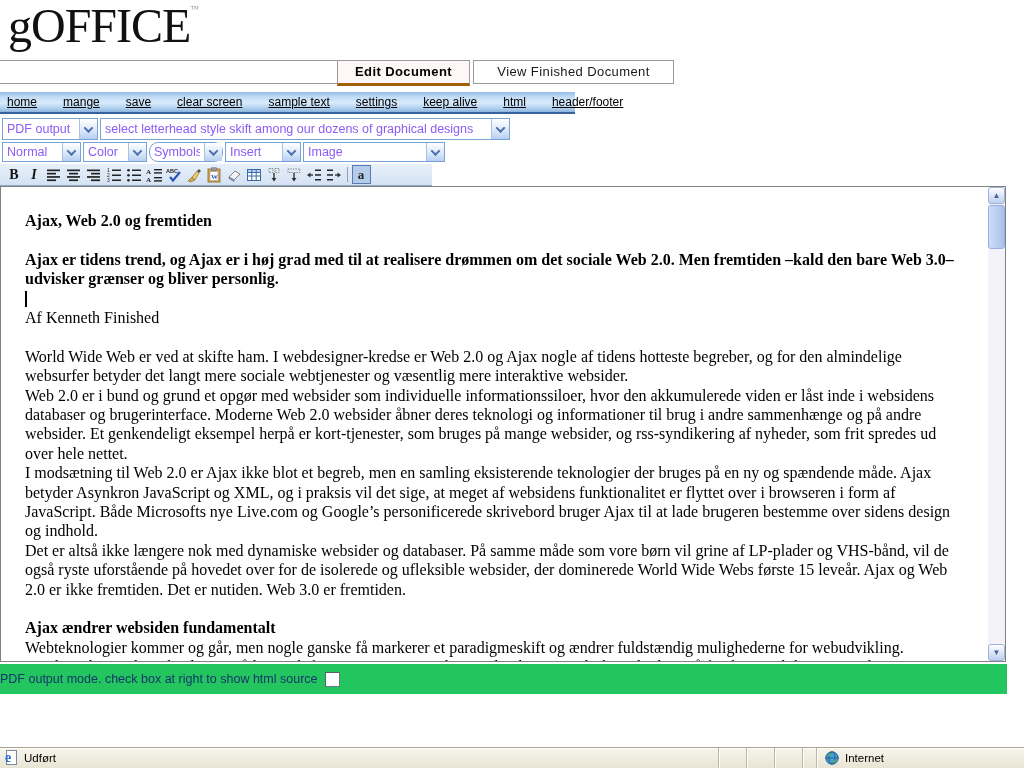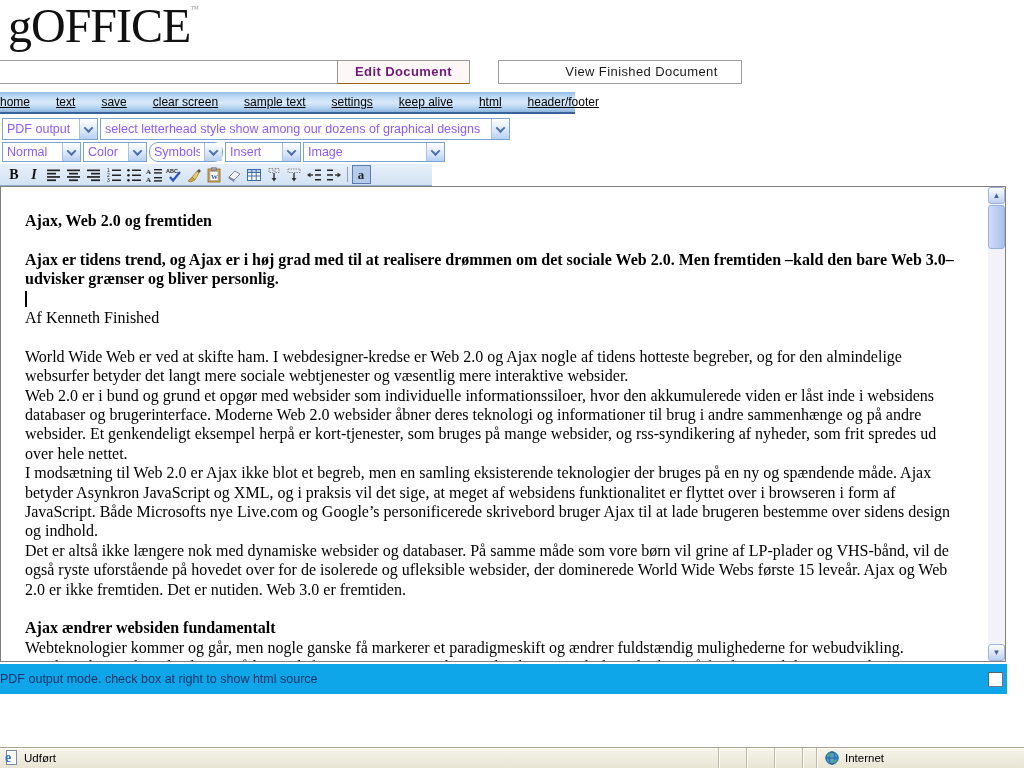--- a/index.html
+++ b/index.html
@@ -10,28 +10,28 @@
   .logo{position:absolute;left:8px;top:-2px;font-family:"Liberation Serif","DejaVu Serif",serif;
         font-size:48px;font-weight:400;color:#111;letter-spacing:-1px;}
   .logo .tm{font-size:9px;color:#999;vertical-align:top;position:relative;top:6px;letter-spacing:0;}
 
   
   .tabstrip{position:absolute;left:0;top:60px;height:24px;width:1024px;}
   .tab-filler{position:absolute;left:0;top:0;width:337px;height:22px;background:#fff;
               border-top:1px solid #9a9a9a;border-right:1px solid #9a9a9a;border-bottom:1px solid #9a9a9a;}
   .tab{position:absolute;top:0;height:22px;line-height:22px;text-align:center;
        border:1px solid #9a9a9a;font-size:13px;letter-spacing:.4px;cursor:default;}
-  .tab.active{left:337px;width:131px;background:#fdf7f5;border-bottom:1px solid #a16207;
-              color:#701a75;font-weight:bold;}
-  .tab.inactive{left:498px;width:199px;background:#fff;color:#1a1a1a;padding-left:43px;}
+  .tab.active{left:337px;width:131px;background:#fdf7f5;border-bottom:3px solid #a16207;
+              color:#000000;font-weight:bold;}
+  .tab.inactive{left:473px;width:199px;background:#fff;color:#1a1a1a;}
 
   
   .menubar{position:absolute;left:0;top:92px;width:575px;height:22px;
            background:linear-gradient(180deg,#93bce8 0%,#c2dcf5 25%,#d8eafb 55%,#aecfef 82%,#8fb4dd 100%);
-           border-bottom:2px solid #39629c;display:flex;align-items:center;padding-left:0;box-sizing:border-box;}
+           border-bottom:2px solid #39629c;display:flex;align-items:center;padding-left:7px;box-sizing:border-box;}
   .menubar a{font-size:12px;color:#000;text-decoration:underline;margin-right:26px;white-space:nowrap;cursor:pointer;}
 
   
   .xpselect{position:absolute;display:flex;align-items:center;background:#fff;
             border:1px solid #7aa2d4;box-sizing:border-box;font-size:12.5px;color:#8b5cf6;cursor:default;}
   .xpselect .val{padding-left:4px;white-space:nowrap;overflow:hidden;flex:1;}
   .xpsel-arrow{width:17px;align-self:stretch;margin-left:4px;border-left:1px solid #a8c2e6;
                background:linear-gradient(180deg,#ffffff 0%,#dce9f9 55%,#b7cff2 100%);
                display:flex;align-items:center;justify-content:center;}
   .chev{width:5px;height:5px;border-right:2px solid #4d6fae;border-bottom:2px solid #4d6fae;
@@ -73,22 +73,22 @@
   .sb{position:absolute;right:0;top:0;bottom:0;width:17px;background:#f2f2f8;}
   .sb-btn{position:absolute;left:0;width:17px;height:17px;box-sizing:border-box;border:1px solid #9eb4dc;border-radius:3px;
           background:linear-gradient(180deg,#fdfeff,#d7e2f6 60%,#bccff0);display:flex;align-items:center;justify-content:center;
           font-size:8px;color:#44628e;cursor:pointer;}
   .sb-up{top:0;}
   .sb-down{bottom:0;}
   .sb-thumb{position:absolute;left:0;top:18px;width:17px;height:44px;box-sizing:border-box;border:1px solid #98b0e0;border-radius:3px;
             background:linear-gradient(90deg,#cdddf9,#aac1ea);cursor:pointer;}
 
   
-  .strip{position:absolute;left:0;top:664px;width:1007px;height:30px;background:#0ea5e9;
-         display:flex;align-items:center;justify-content:space-between;box-sizing:border-box;padding-right:4px;}
+  .strip{position:absolute;left:0;top:664px;width:1007px;height:30px;background:#22c55e;
+         display:flex;align-items:center;justify-content:flex-start;box-sizing:border-box;padding-right:4px;}
   .strip .msg{font-size:12.5px;color:#16366b;margin-right:7px;}
   .xp-checkbox{width:13px;height:13px;background:#fff;border:1px solid #6a7a8a;
                border-top-color:#55636f;border-left-color:#55636f;cursor:pointer;}
 
   
   .statusbar{position:absolute;left:0;top:747px;width:1024px;height:21px;
              background:linear-gradient(180deg,#f6f4ec,#e9e5d4);border-top:1px solid #a8a490;
              box-shadow:inset 0 1px 0 #ffffff;display:flex;align-items:center;font-size:11.5px;color:#000;box-sizing:border-box;}
   .sb-pane{height:100%;display:flex;align-items:center;box-sizing:border-box;
            border-left:1px solid #bdb9a6;box-shadow:inset 1px 0 0 #fdfcf8;}
@@ -110,38 +110,38 @@
   <div class="logo"><span>gOFFICE</span><span class="tm">™</span></div>
 
   <div class="tabstrip">
     <div class="tab-filler"></div>
     <div class="tab active">Edit Document</div>
     <div class="tab inactive">View Finished Document</div>
   </div>
 
   <div class="menubar">
     <a>home</a>
-    <a>text</a>
+    <a>mange</a>
     <a>save</a>
     <a>clear screen</a>
     <a>sample text</a>
     <a>settings</a>
     <a>keep alive</a>
     <a>html</a>
     <a>header/footer</a>
   </div>
 
   <div class="xpselect row1" id="sel-output">
     <span class="val">PDF output</span>
     <span class="xpsel-arrow">
         <span class="chev"></span>
       </span>
   </div>
   <div class="xpselect row1" id="sel-letterhead">
-    <span class="val">select letterhead style show among our dozens of graphical designs</span>
+    <span class="val">select letterhead style skift among our dozens of graphical designs</span>
     <span class="xpsel-arrow">
         <span class="chev"></span>
       </span>
   </div>
 
   <div class="xpselect row2" id="sel-normal">
     <span class="val">Normal</span>
     <span class="xpsel-arrow">
         <span class="chev"></span>
       </span>

